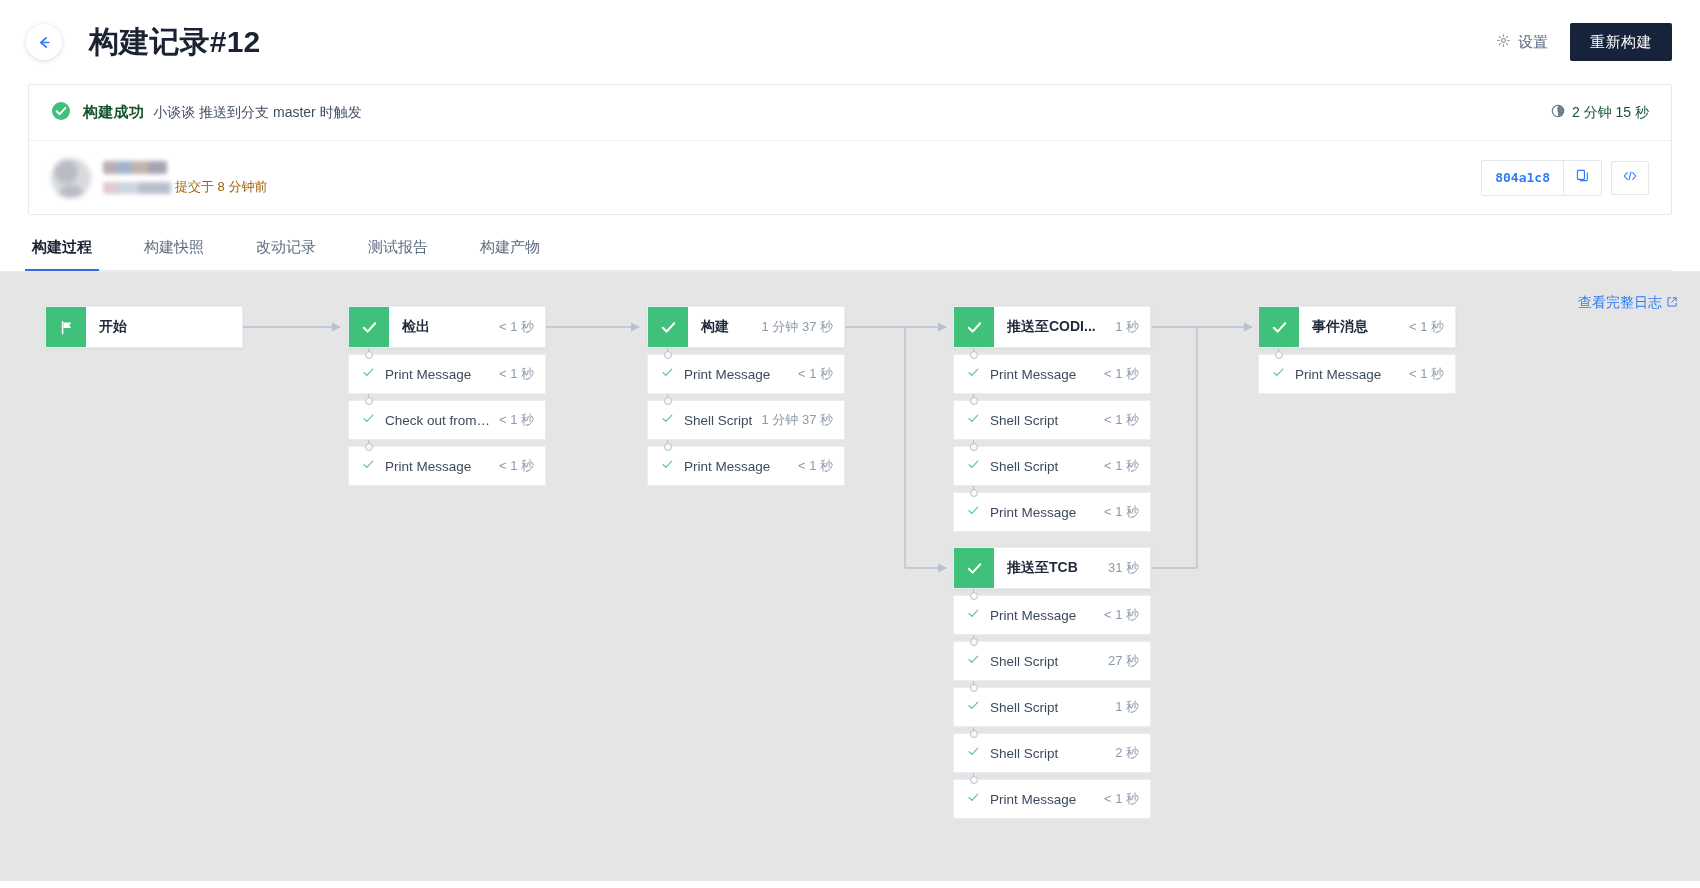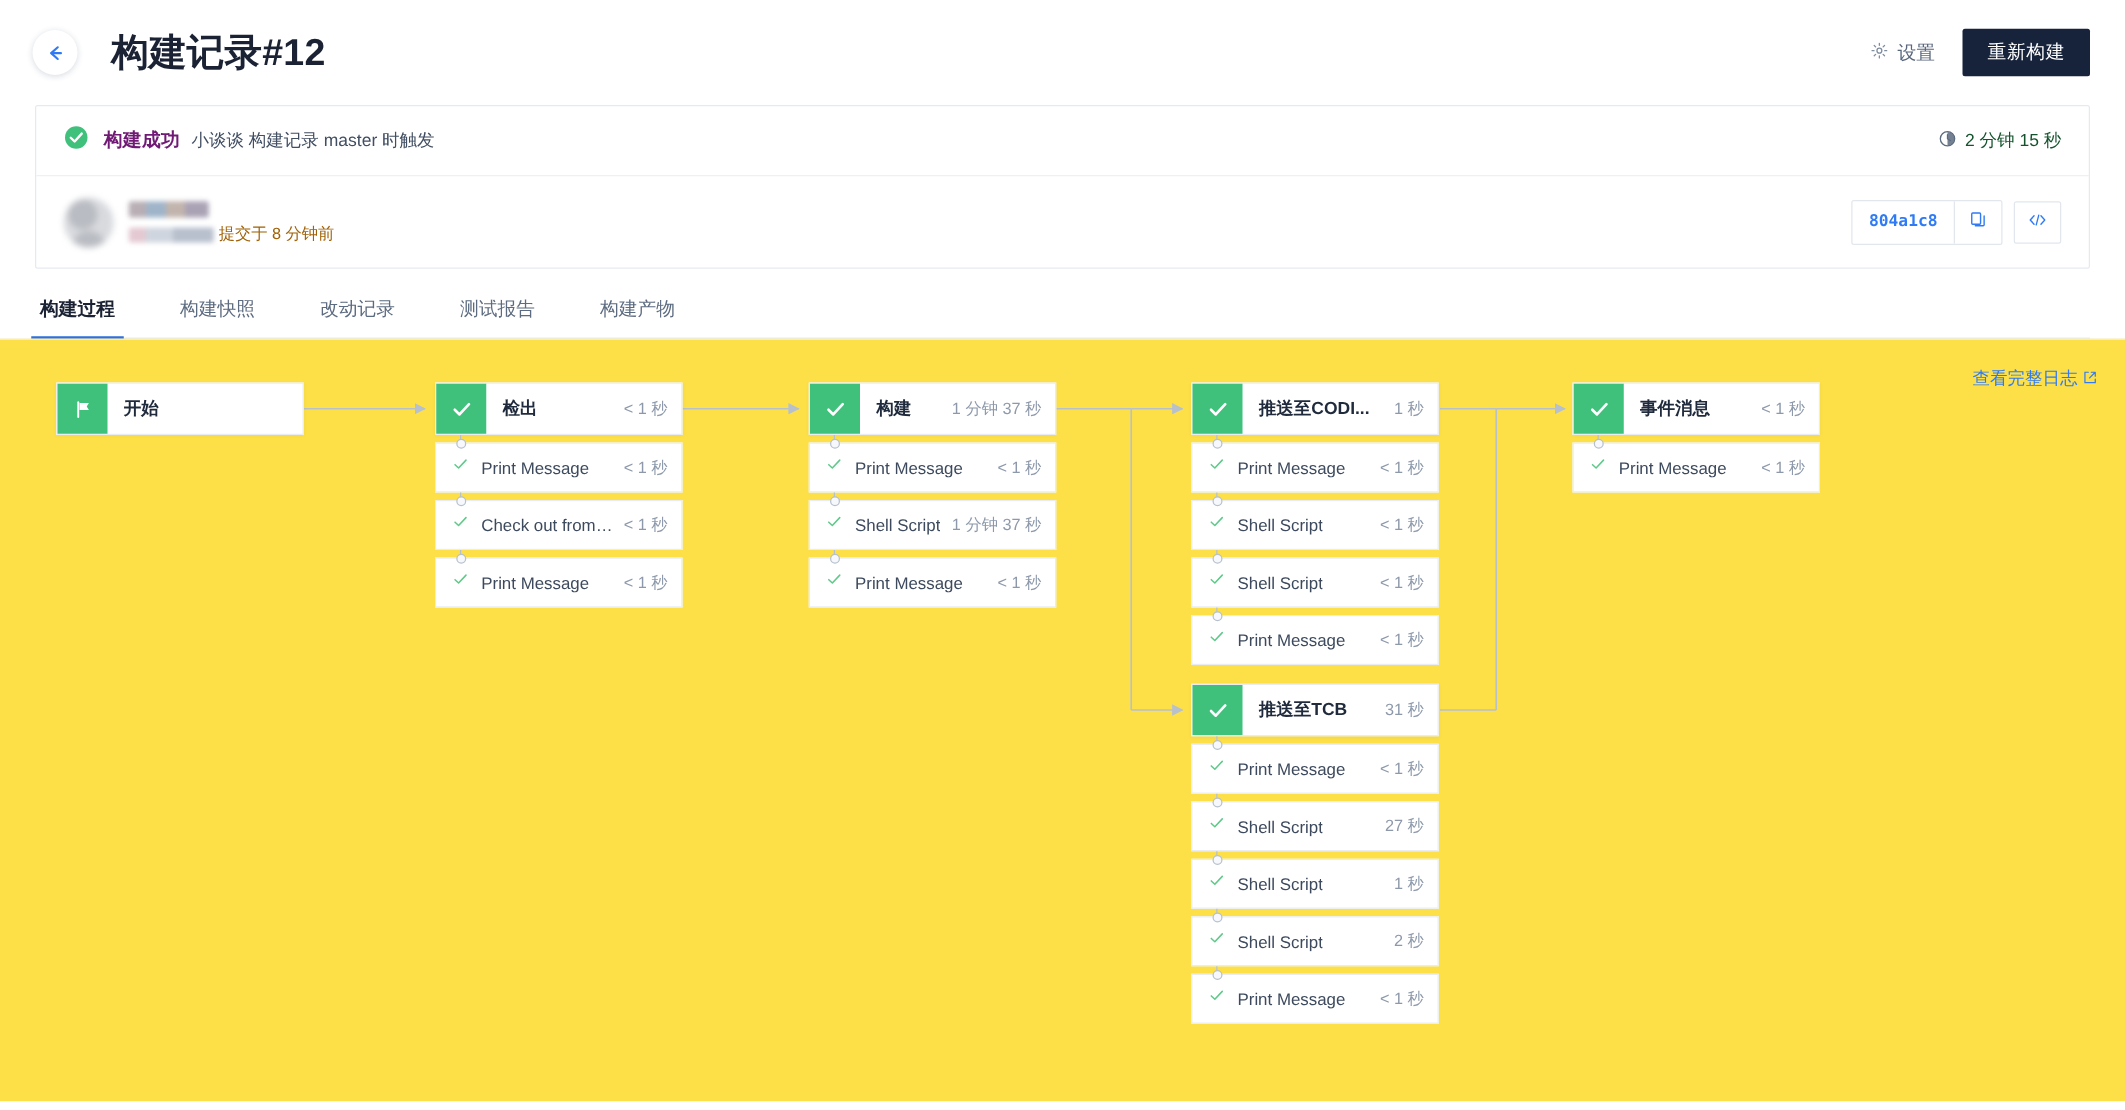--- a/index.html
+++ b/index.html
@@ -69,21 +69,21 @@
     background: #fff;
   }
   .card-row1 {
     display: flex; align-items: center;
     height: 56px;
     padding: 0 22px;
     border-bottom: 1px solid #edf0f4;
   }
   .status-icon { flex: none; margin-right: 12px; display:block; }
   .status-text {
-    font-size: 15px; color: #701a75; font-weight: bold; letter-spacing:.3px;
+    font-size: 15px; color: #14532d; font-weight: bold; letter-spacing:.3px;
   }
   .trigger-text {
     font-size: 14px; color: #414e62; margin-left: 9px;
   }
   .duration {
     margin-left: auto;
     display: flex; align-items: center; gap: 7px;
     font-size: 14px; color: #14532d;
   }
 
@@ -169,21 +169,21 @@
     content: "";
     position: absolute; left: -3px; right: -3px; bottom: -1px;
     height: 2px; background: #2f6fe0;
   }
 
   
   .canvas {
     position: relative;
     margin-top: 0;
     height: 610px;
-    background: #fde047;
+    background: #e5e5e5;
     border-top: 1px solid #e7ebf1;
     overflow: hidden;
   }
   .full-log {
     position: absolute; top: 22px; right: 22px;
     font-size: 14px; color: #2f7bf5;
     display: flex; align-items: center; gap: 4px;
     cursor: pointer;
     z-index: 5;
   }
@@ -282,21 +282,21 @@
 <div class="card">
 
   <div class="card-row1">
     <span class="status-icon">
       <svg width="20" height="20" viewBox="0 0 20 20">
         <circle cx="10" cy="10" r="9" fill="#3fc07b"></circle>
         <path d="M5.6 10.2 L8.7 13.2 L14.4 6.9" stroke="#fff" stroke-width="1.9" fill="none" stroke-linecap="round" stroke-linejoin="round"></path>
       </svg>
     </span>
     <span class="status-text">构建成功</span>
-    <span class="trigger-text">小谈谈 构建记录 master 时触发</span>
+    <span class="trigger-text">小谈谈 推送到分支 master 时触发</span>
 
     <div class="duration">
       <span>
         <svg width="14" height="14" viewBox="0 0 20 20">
           <circle cx="10" cy="10" r="8.2" fill="none" stroke="#5d6b80" stroke-width="1.5"></circle>
           <path d="M10 5.2V10l3.3 2" stroke="#5d6b80" stroke-width="1.5" fill="none" stroke-linecap="round" stroke-linejoin="round"></path>
           <path d="M10 2.2a7.8 7.8 0 0 1 0 15.6z" fill="#5d6b80" opacity=".85"></path>
         </svg>
       </span>
       <span>2 分钟 15 秒</span>

